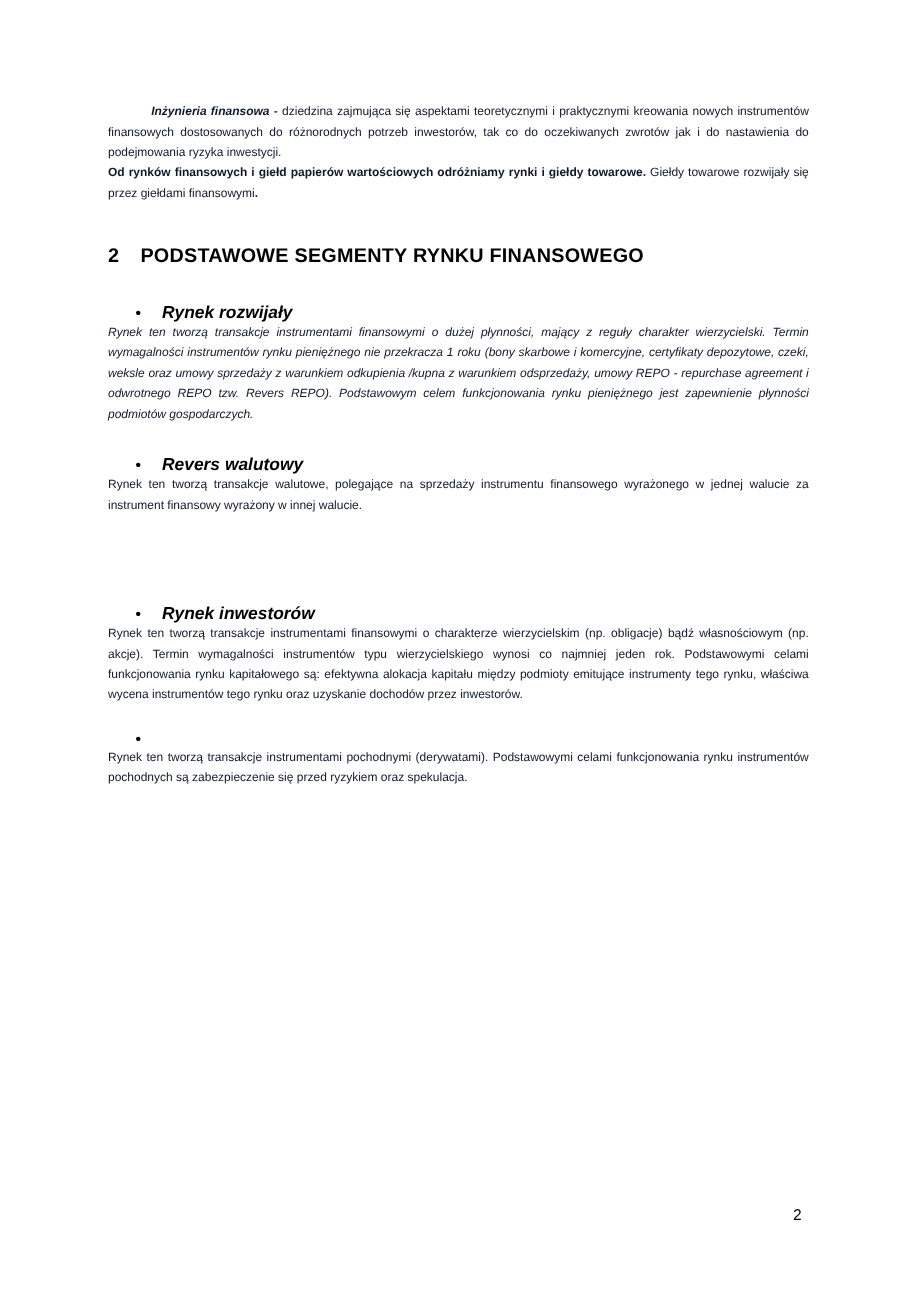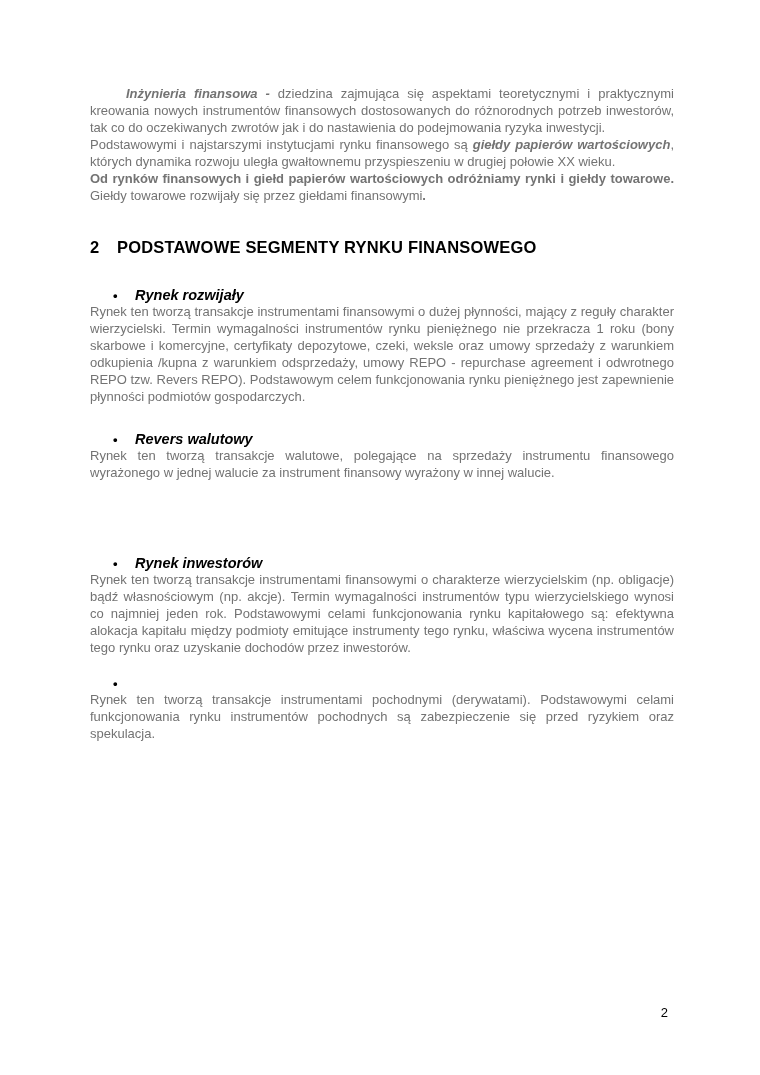--- a/index.html
+++ b/index.html
@@ -17,24 +17,24 @@
     color: #000000;
   }
   .content {
     position: absolute;
     left: 90px;
     right: 86px;
     top: 85px;
   }
   p.para {
     margin: 0;
-    font-size: 13px;
+    font-size: 10px;
     line-height: 17px;
     text-align: justify;
-    color: #737373;
+    color: #0f172a;
   }
   span.b { font-weight: bold; }
   span.i { font-style: italic; }
 
   .c-p1 { text-indent: 36px; margin-bottom: 25px; }
   .c-p2 { margin-bottom: 28px; }
   .c-otc {
     font-size: 15.5px;
     line-height: 28px;
     margin-left: 35px;
@@ -63,21 +63,21 @@
     font-weight: bold;
     font-style: italic;
   }
   .bullet .dot {
     flex: 0 0 22px;
     margin-left: 23px;
     font-style: normal;
     font-size: 13px;
   }
   .c-b1  { margin-top: 30px; }
-  .c-pb1 { margin-top: 14px; }
+  .c-pb1 { margin-top: 14px; font-style: italic; }
   .c-b2  { margin-top: 26px; }
   .c-pb2 { margin-top: 17px; }
   .c-b3  { margin-top: 74px; }
   .c-pb3 { margin-top: 32px; }
   .c-b4  { margin-top: 20px; }
   .c-pb4 { margin-top: 27px; }
 
   .page-number {
     position: absolute;
     right: 92px;
@@ -85,21 +85,20 @@
     font-size: 13px;
     color: #000000;
   }
 </style>
 </head>
 <body>
 
 <div class="page">
   <div class="content">
       <p class="para c-p1"><span class="b i">Inżynieria finansowa - </span><span>dziedzina zajmująca się aspektami teoretycznymi i praktycznymi kreowania nowych instrumentów finansowych dostosowanych do różnorodnych potrzeb inwestorów, tak co do oczekiwanych zwrotów jak i do nastawienia do podejmowania ryzyka inwestycji.</span></p>
-      <p class="para c-p2"><span>Podstawowymi i najstarszymi instytucjami rynku finansowego są </span><span class="b i">giełdy papierów wartościowych</span><span>, których dynamika rozwoju uległa gwałtownemu przyspieszeniu w drugiej połowie XX wieku.</span></p>
       <p class="para c-p4"><span class="b">Od rynków finansowych i giełd papierów wartościowych odróżniamy rynki i giełdy towarowe.</span><span> Giełdy towarowe rozwijały się przez giełdami finansowymi</span><span class="b">.</span></p>
       <h2 class="heading">
         <span class="h-num">2</span>
         <span>PODSTAWOWE SEGMENTY RYNKU FINANSOWEGO</span>
       </h2>
       <div class="bullet c-b1">
         <span class="dot">•</span>
         <span>Rynek rozwijały</span>
       </div>
       <p class="para c-pb1"><span>Rynek ten tworzą transakcje instrumentami finansowymi o dużej płynności, mający z reguły charakter wierzycielski. Termin wymagalności instrumentów rynku pieniężnego nie przekracza 1 roku (bony skarbowe i komercyjne, certyfikaty depozytowe, czeki, weksle oraz umowy sprzedaży z warunkiem odkupienia /kupna z warunkiem odsprzedaży, umowy REPO - repurchase agreement i odwrotnego REPO tzw. Revers REPO). Podstawowym celem funkcjonowania rynku pieniężnego jest zapewnienie płynności podmiotów gospodarczych.</span></p>

